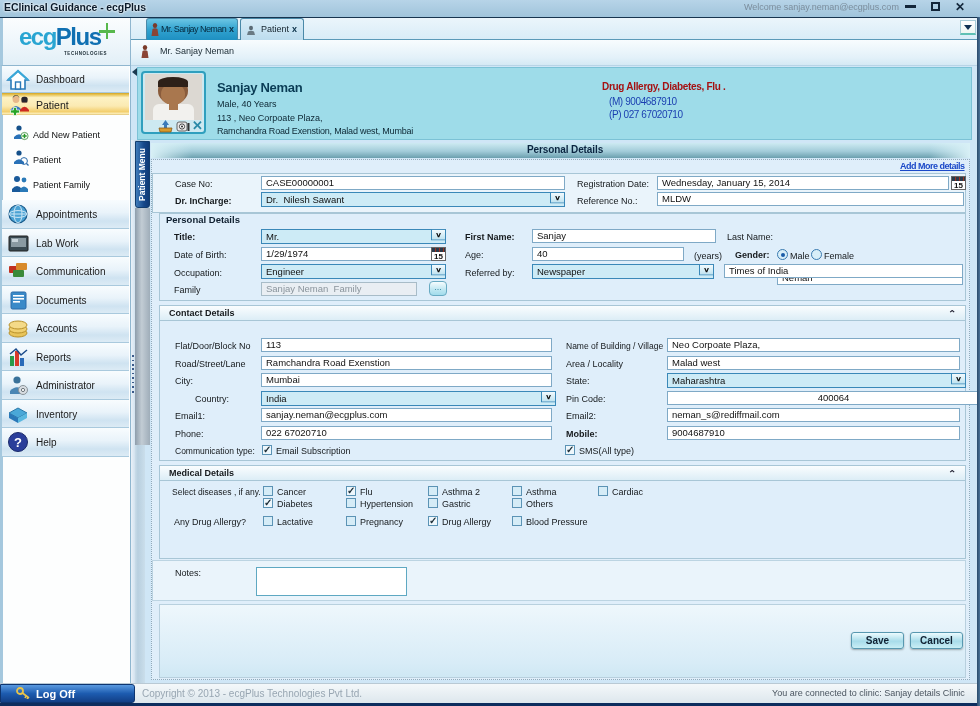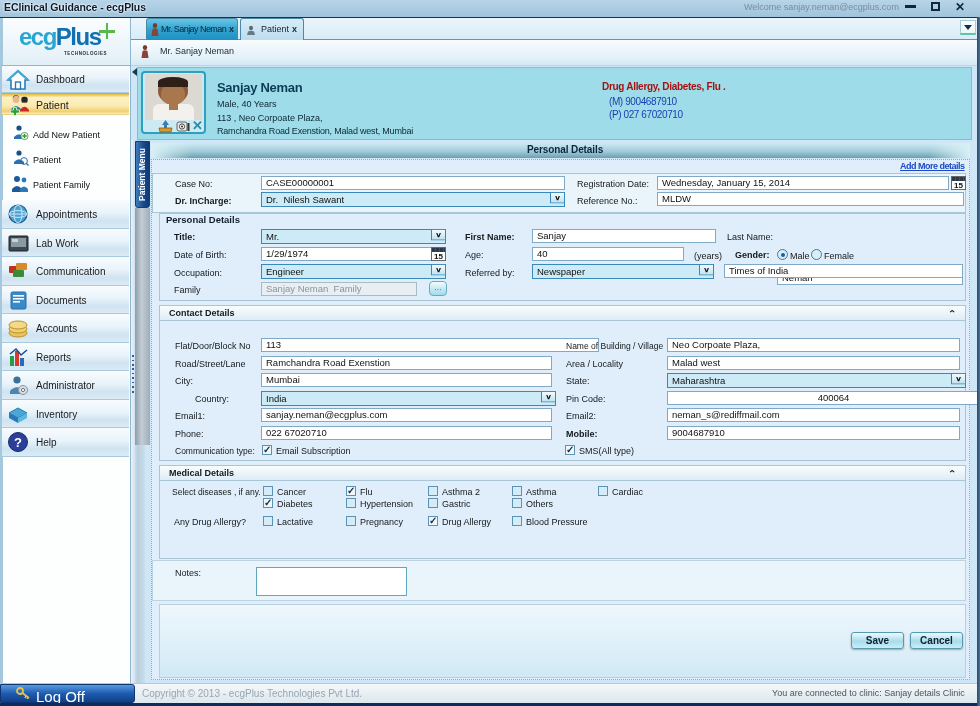--- a/index.html
+++ b/index.html
@@ -251,21 +251,21 @@
 <div class="dd" style="left:532px;top:264px;width:182px;">Newspaper<span class="arr">∨</span></div>
 <div class="inp" style="left:724px;top:264px;width:239px;">Times of India</div>
 <div class="lbl" style="left:174px;top:285px;">Family</div>
 <div class="inp" style="left:261px;top:282px;width:156px;background:#e9eef3;color:#8a949c;border-color:#a8bcc8;">Sanjay Neman&nbsp; Family</div>
 <div class="abs" style="left:429px;top:281px;width:18px;height:15px;background:linear-gradient(#f6fcfe,#c2e8f2 55%,#a2dcec);border:1px solid #68aac2;border-radius:4px;text-align:center;line-height:10px;font-size:9px;color:#3a8aa4;">...</div>
 <div class="sechdr" style="left:159px;top:305px;width:807px;"></div>
 <div class="lbl b" style="left:169px;top:308px;">Contact Details</div>
 <div class="carat" style="left:948px;top:308px;">⌃</div>
 <div class="secbox" style="left:159px;top:321px;width:807px;height:140px;"></div>
 <div class="lbl" style="left:175px;top:341px;">Flat/Door/Block No</div>
-<div class="inp" style="left:261px;top:338px;width:338px;">113</div>
+<div class="inp" style="left:261px;top:338px;width:291px;">113</div>
 <div class="lbl sm" style="left:566px;top:341px;">Name of Building / Village</div>
 <div class="inp" style="left:667px;top:338px;width:293px;">Neo Corpoate Plaza,</div>
 <div class="lbl" style="left:175px;top:359px;">Road/Street/Lane</div>
 <div class="inp" style="left:261px;top:356px;width:291px;">Ramchandra Road Exenstion</div>
 <div class="lbl" style="left:566px;top:359px;">Area / Locality</div>
 <div class="inp" style="left:667px;top:356px;width:293px;">Malad west</div>
 <div class="lbl" style="left:175px;top:376px;">City:</div>
 <div class="inp" style="left:261px;top:373px;width:291px;">Mumbai</div>
 <div class="lbl" style="left:566px;top:376px;">State:</div>
 <div class="dd" style="left:667px;top:373px;width:299px;">Maharashtra<span class="arr">∨</span></div>
@@ -323,17 +323,17 @@
 <div class="abs" style="left:256px;top:567px;width:151px;height:29px;background:#fff;border:1px solid #5ea8c2;"></div>
 <div class="abs" style="left:159px;top:604px;width:807px;height:74px;background:linear-gradient(#eef7fc,#d8ecf7 80%,#cfe8f4);border:1px solid #b8d0de;"></div>
 <div class="abs" style="left:851px;top:632px;width:53px;height:17px;background:linear-gradient(#ecfbfe,#a8dcea 55%,#c9eef5);border:1px solid #5898b0;border-radius:3px;text-align:center;font-weight:bold;font-size:10px;line-height:16px;color:#123;box-shadow:0 1px 2px rgba(0,0,0,.3);">Save</div>
 <div class="abs" style="left:910px;top:632px;width:53px;height:17px;background:linear-gradient(#ecfbfe,#a8dcea 55%,#c9eef5);border:1px solid #5898b0;border-radius:3px;text-align:center;font-weight:bold;font-size:10px;line-height:16px;color:#123;box-shadow:0 1px 2px rgba(0,0,0,.3);">Cancel</div>
 <div class="abs" style="left:0;top:683px;width:980px;height:20px;background:linear-gradient(#f4f8fa,#dde7ed);border-top:1px solid #b9c9d4;"></div>
 <div class="abs" style="left:0;top:684px;width:135px;height:19px;background:linear-gradient(#5a9ae0,#1d5cb0 50%,#123f86);border:1px solid #0e3570;border-radius:0 3px 3px 0;"></div>
 <svg style="left:16px;top:687px;" width="16" height="12" viewBox="0 0 16 12">
     <circle cx="4" cy="4" r="3" fill="none" stroke="#e8c34a" stroke-width="1.8"></circle>
     <path d="M6.5 6 L13 11 M10 9 L9 11 M12 10.5 L11 12.5" stroke="#e8c34a" stroke-width="1.6"></path>
   </svg>
-<div class="abs" style="left:36px;top:688px;color:#fff;font-weight:normal;font-size:15px;">Log Off</div>
+<div class="abs" style="left:36px;top:688px;color:#fff;font-weight:bold;font-size:11px;">Log Off</div>
 <div class="abs" style="left:142px;top:688px;color:#98a6b2;font-size:10px;">Copyright © 2013 - ecgPlus Technologies Pvt Ltd.</div>
 <div class="abs" style="left:772px;top:688px;color:#4a5560;font-size:9px;">You are connected to clinic: Sanjay details Clinic</div>
 <div class="abs" style="left:0;top:703px;width:980px;height:3px;background:#0d2d5e;"></div>
 <div class="abs" style="left:977px;top:17px;width:3px;height:689px;background:linear-gradient(90deg,#2a4a6a,#4a7298);"></div>
 
 </body></html>

